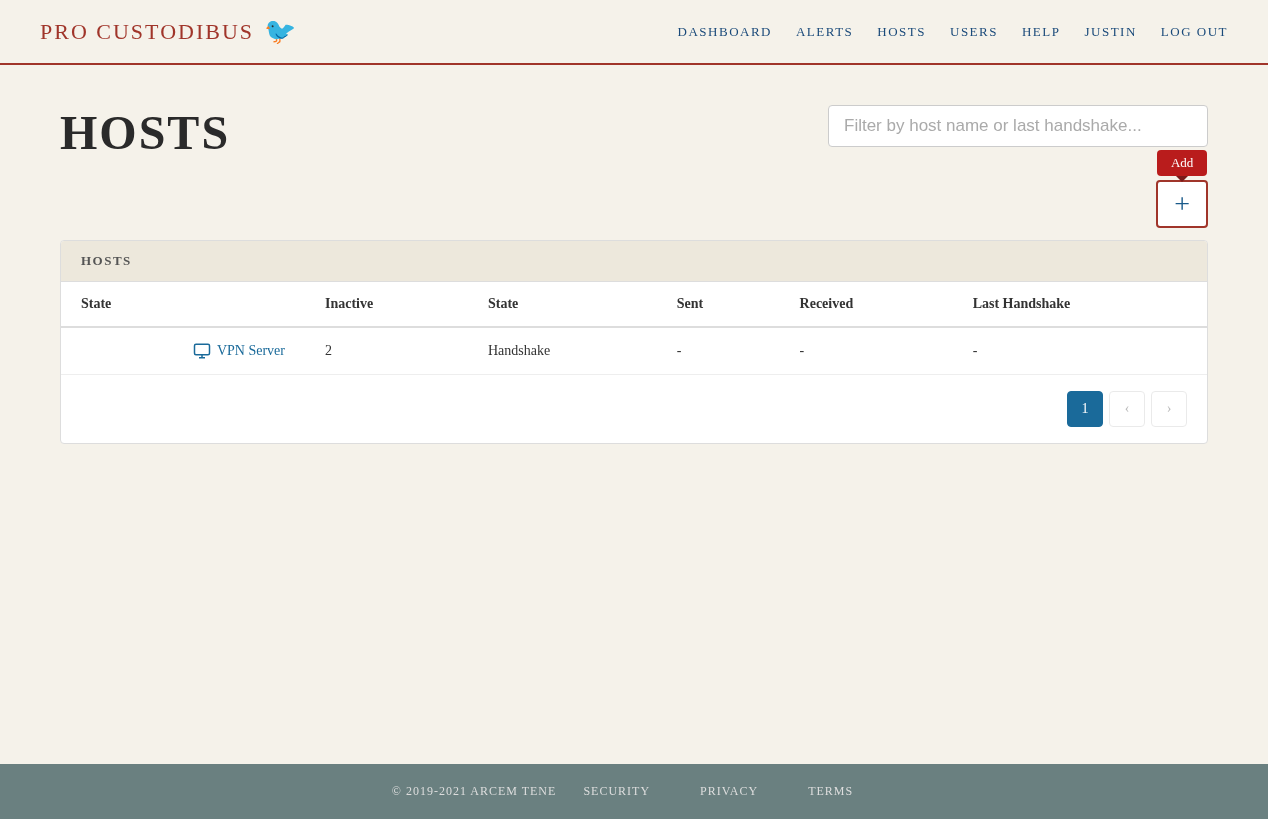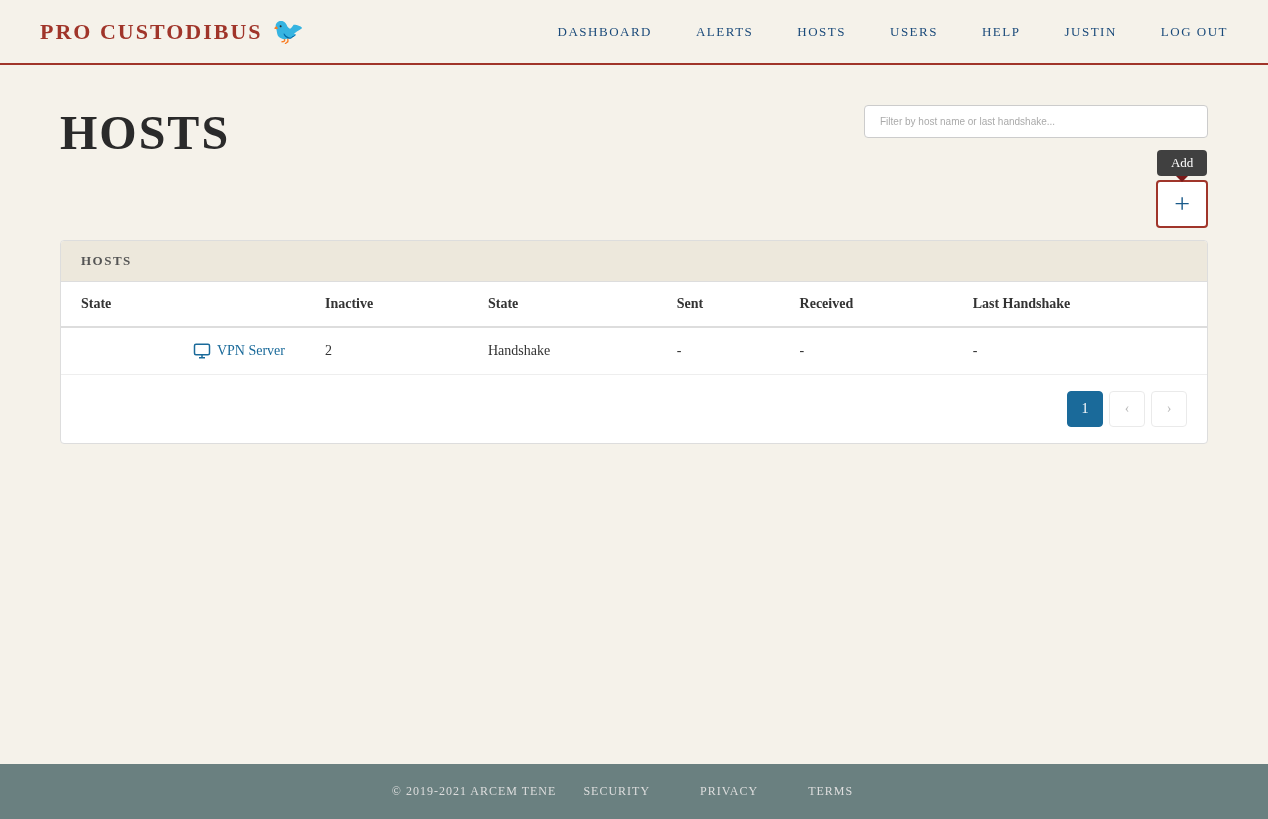--- a/index.html
+++ b/index.html
@@ -22,33 +22,33 @@
       align-items: center;
       justify-content: space-between;
     }
     .logo {
       display: flex;
       align-items: center;
       gap: 10px;
     }
     .logo-text {
       font-size: 22px;
-      font-weight: bold;
+      font-weight: normal;
       color: #a0352a;
       letter-spacing: 2px;
       text-transform: uppercase;
     }
     .logo-icon {
       color: #c0604a;
       font-size: 26px;
     }
     .nav {
       display: flex;
       align-items: center;
-      gap: 44px;
+      gap: 24px;
     }
     .nav a {
       text-decoration: none;
       color: #1a4a7a;
       font-size: 13px;
       letter-spacing: 1.5px;
       text-transform: uppercase;
       font-family: 'Georgia', serif;
     }
     .nav .username {
@@ -74,42 +74,42 @@
       margin-bottom: 20px;
     }
 
     
     .filter-area {
       position: absolute;
       top: 40px;
       right: 60px;
     }
     .filter-input {
-      width: 344px;
+      width: 380px;
       padding: 10px 15px;
       border: 1px solid #ccc;
       border-radius: 4px;
       background: #fff;
-      font-size: 10px;
+      font-size: 17px;
       color: #999;
       outline: none;
     }
     .filter-input::placeholder { color: #aaa; }
 
     
     .add-btn-area {
       position: absolute;
       top: 85px;
       right: 60px;
       display: flex;
       flex-direction: column;
       align-items: center;
     }
     .add-tooltip {
-      background-color: #404040;
+      background-color: #b91c1c;
       color: #fff;
       padding: 5px 14px;
       border-radius: 4px;
       font-size: 13px;
       margin-bottom: 4px;
       position: relative;
     }
     .add-tooltip::after {
       content: '';
       position: absolute;

